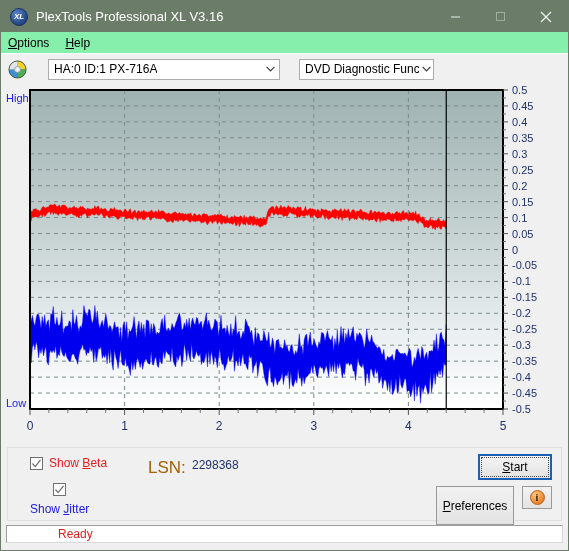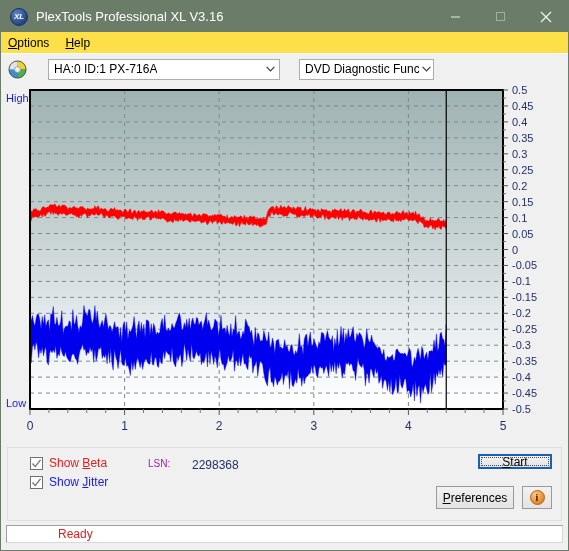--- a/index.html
+++ b/index.html
@@ -53,21 +53,21 @@
   .win-btn {
     width: 45px; height: 31px;
     display: flex; align-items: center; justify-content: center;
     color: #e8ece8;
     font-size: 13px;
   }
   .win-btn svg { display: block; }
   
   .menubar {
     height: 21px;
-    background: #fde047;
+    background: #86efac;
     display: flex;
     align-items: center;
     flex: none;
     border-bottom: 1px solid #ffffff;
   }
   .menu-item {
     padding: 2px 9px 2px 7px;
     font-size: 12px;
     color: #000;
   }
@@ -129,37 +129,37 @@
     background: #f0f0f0;
     flex: none;
   }
   .cb-row {
     position: absolute;
     display: flex;
     align-items: center;
     gap: 6px;
   }
   .cb-beta { left: 22px; top: 8px; }
-  .cb-jitter { left: 22px; top: 27px; }
+  .cb-jitter { left: 22px; top: 35px; flex-direction: column; }
   .checkbox {
     width: 13px; height: 13px;
     background: #ffffff;
     border: 1px solid #707070;
     box-sizing: border-box;
     display: flex; align-items: center; justify-content: center;
     flex: none;
   }
   .checkbox svg { display: block; }
   .cb-label { font-size: 12px; white-space: nowrap; }
   .cb-label u { text-decoration: underline; }
   .lsn-label {
     position: absolute;
     left: 140px; top: 10px;
-    font-size: 10px;
-    color: #a21caf;
+    font-size: 17px;
+    color: #a16207;
   }
   .lsn-value {
     position: absolute;
     left: 184px; top: 10px;
     font-size: 12px;
     color: #20316b;
   }
   .btn {
     background: linear-gradient(#f2f2f2, #e3e3e3);
     border: 1px solid #9a9a9a;
@@ -167,32 +167,32 @@
     font-size: 12px;
     color: #000;
     display: flex;
     align-items: center;
     justify-content: center;
     position: absolute;
   }
   .btn u { text-decoration: underline; }
   .btn-start {
     right: 9px; top: 6px;
-    width: 74px; height: 15px;
+    width: 74px; height: 26px;
     border: 2px solid #1a5fb4;
     background: linear-gradient(#f4f4f4, #e2e2e2);
   }
   .btn-start .focus-ring {
     position: absolute;
     left: 1px; right: 1px; top: 1px; bottom: 1px;
     border: 1px dotted #4a4a4a;
   }
   .btn-prefs {
     right: 47px; top: 38px;
-    width: 78px; height: 23px;
+    width: 78px; height: 39px;
   }
   .btn-info {
     right: 9px; top: 38px;
     width: 30px; height: 23px;
   }
   .info-circle {
     width: 15px; height: 15px;
     border-radius: 50%;
     background: radial-gradient(circle at 35% 28%, #ffc98a 0%, #f0933a 55%, #cf6f1c 100%);
     border: 1px solid #b4611a;

